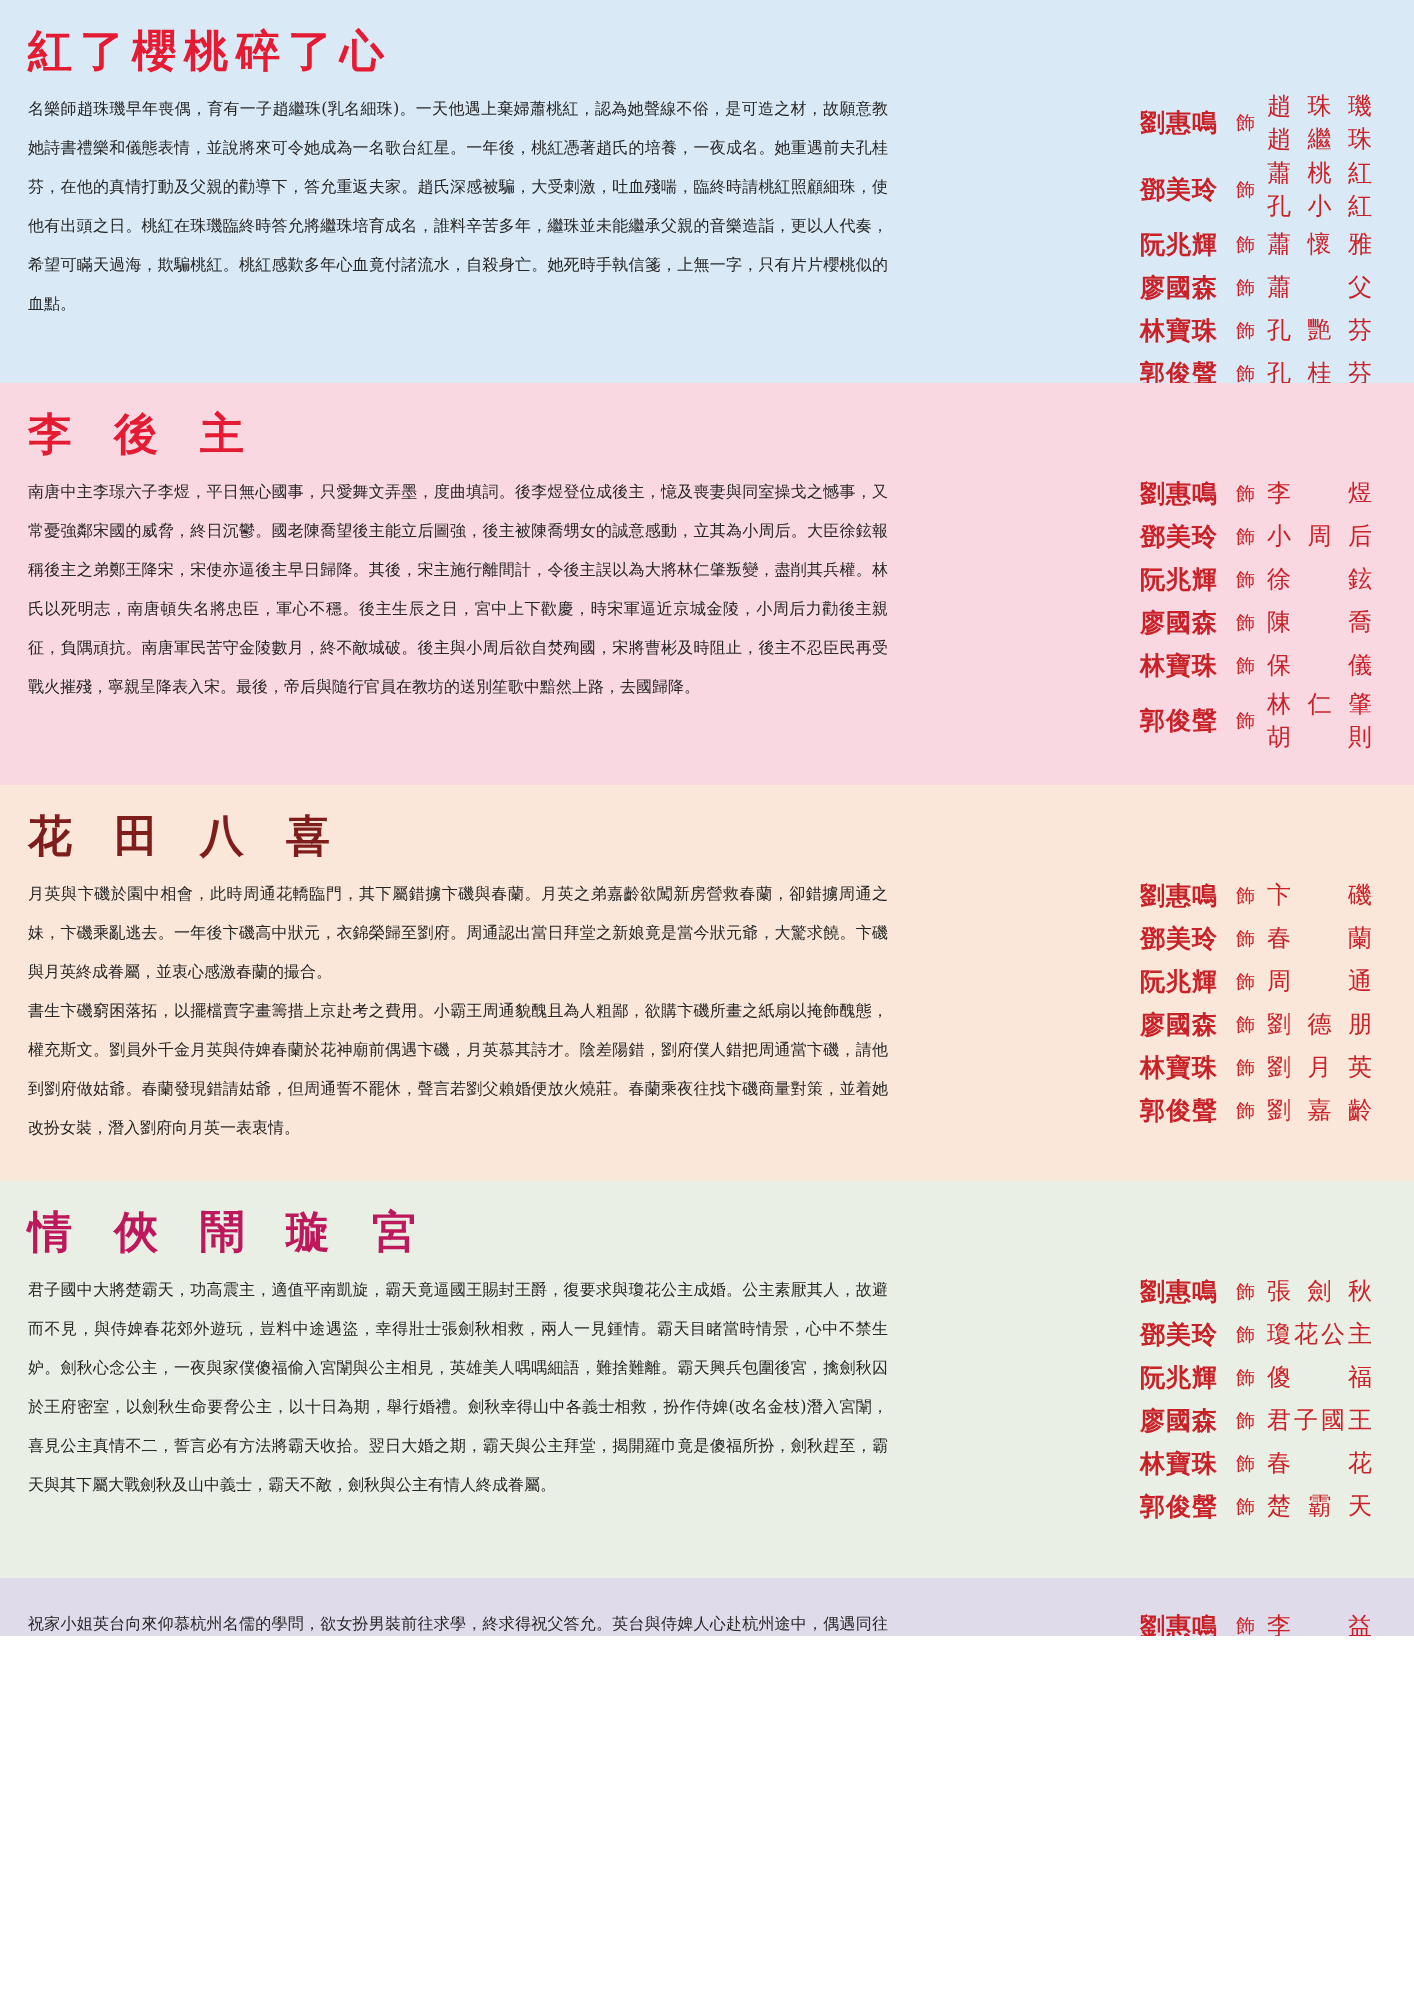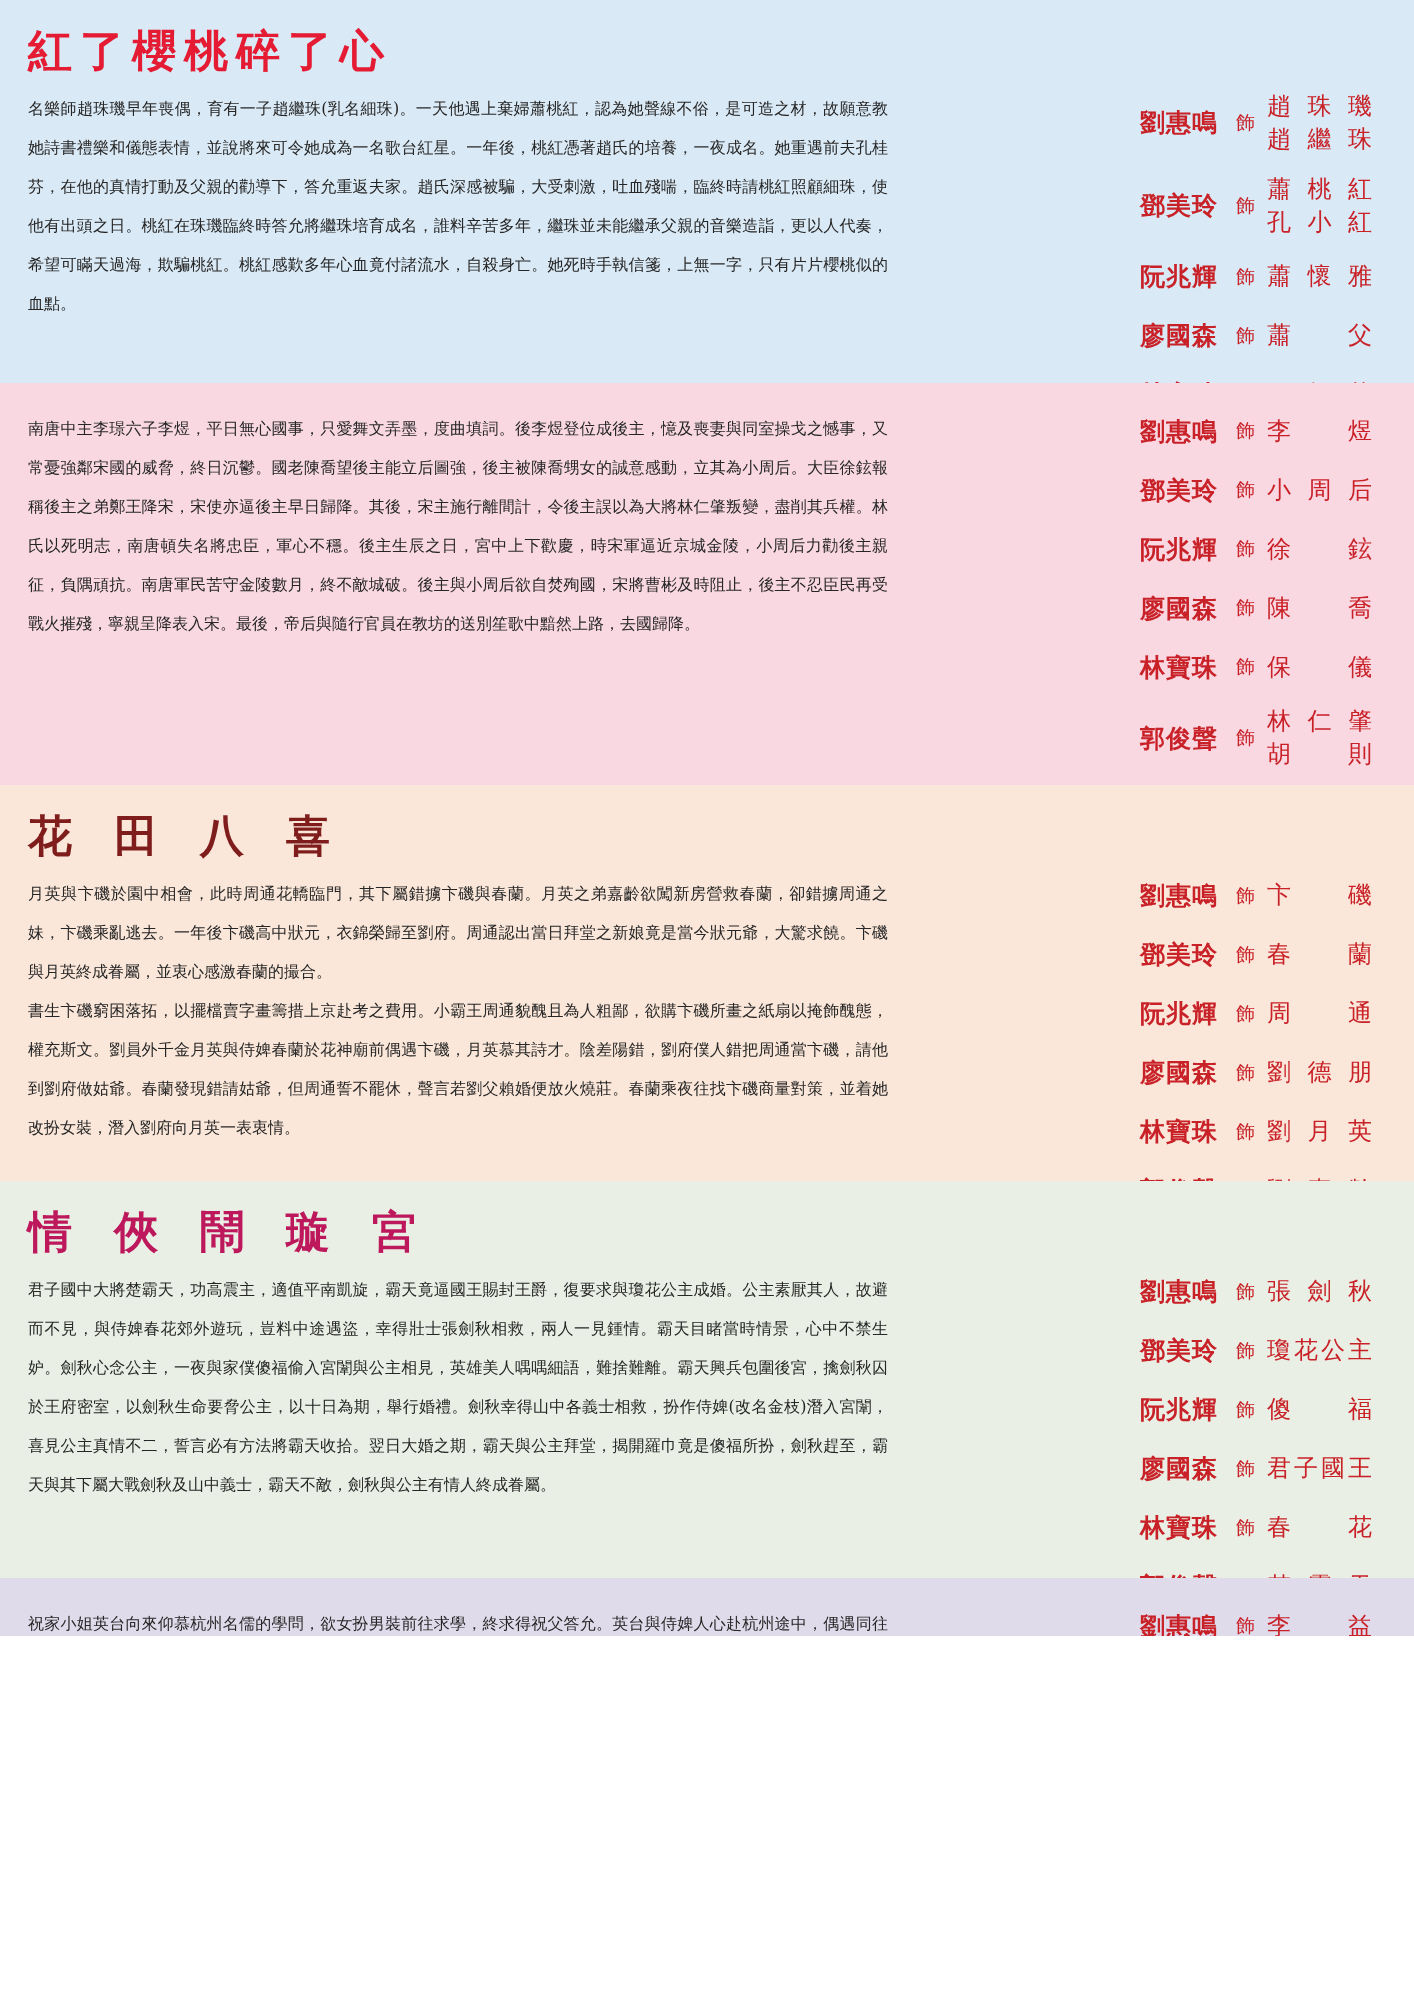--- a/index.html
+++ b/index.html
@@ -49,21 +49,21 @@
     color: #262626;
   }
   .body p { margin: 0; }
 
   .cast {
     margin-left: auto;
     width: 232px;
     flex: none;
     display: flex;
     flex-direction: column;
-    gap: 19px;
+    gap: 3px;
     padding-top: 2px;
   }
   .cast-row {
     display: flex;
     align-items: center;
     min-height: 40px;
   }
   .actor {
     flex: none;
     width: 82px;
@@ -150,20 +150,21 @@
     <span class="verb">飾</span>
     <span class="roles">
               <span class="role-line">孔桂芬</span>
             </span>
   </div>
 </div>
     </div>
   </section>
 
   <section class="section" style="background: rgb(249, 216, 226);">
+    <h1 class="title" style="color: rgb(228, 27, 50);">李後主</h1>
     <div class="content">
       <div class="body">
           <p>南唐中主李璟六子李煜，平日無心國事，只愛舞文弄墨，度曲填詞。後李煜登位成後主，憶及喪妻與同室操戈之憾事，又常憂強鄰宋國的威脅，終日沉鬱。國老陳喬望後主能立后圖強，後主被陳喬甥女的誠意感動，立其為小周后。大臣徐鉉報稱後主之弟鄭王降宋，宋使亦逼後主早日歸降。其後，宋主施行離間計，令後主誤以為大將林仁肇叛變，盡削其兵權。林氏以死明志，南唐頓失名將忠臣，軍心不穩。後主生辰之日，宮中上下歡慶，時宋軍逼近京城金陵，小周后力勸後主親征，負隅頑抗。南唐軍民苦守金陵數月，終不敵城破。後主與小周后欲自焚殉國，宋將曹彬及時阻止，後主不忍臣民再受戰火摧殘，寧親呈降表入宋。最後，帝后與隨行官員在教坊的送別笙歌中黯然上路，去國歸降。</p>
         </div>
       <div class="cast" style="color: rgb(201, 33, 40);">
   <div class="cast-row">
     <span class="actor">劉惠鳴</span>
     <span class="verb">飾</span>
     <span class="roles">
               <span class="role-line">李煜</span>

